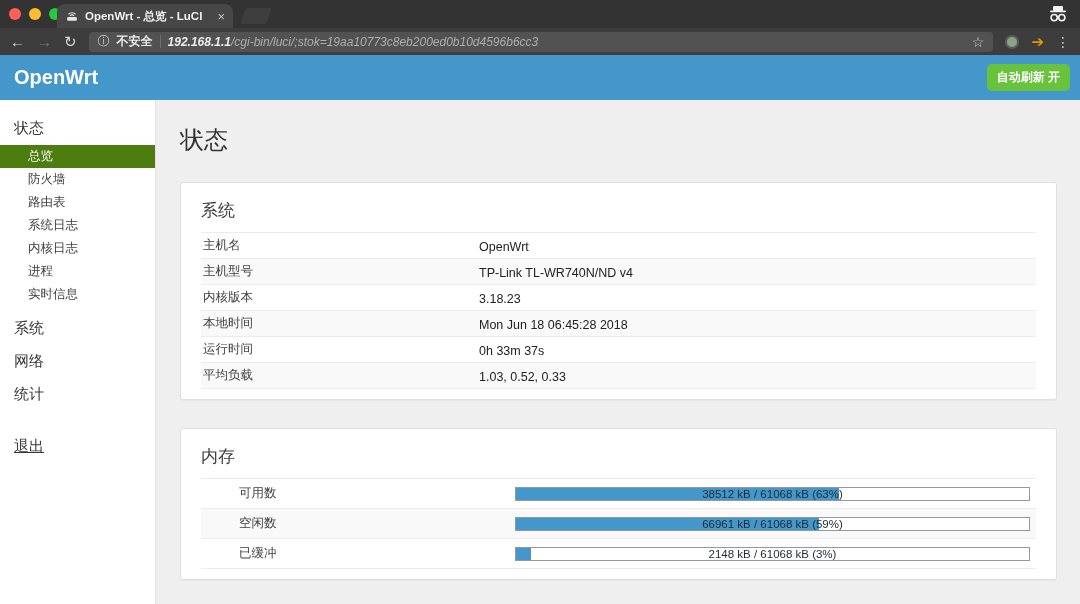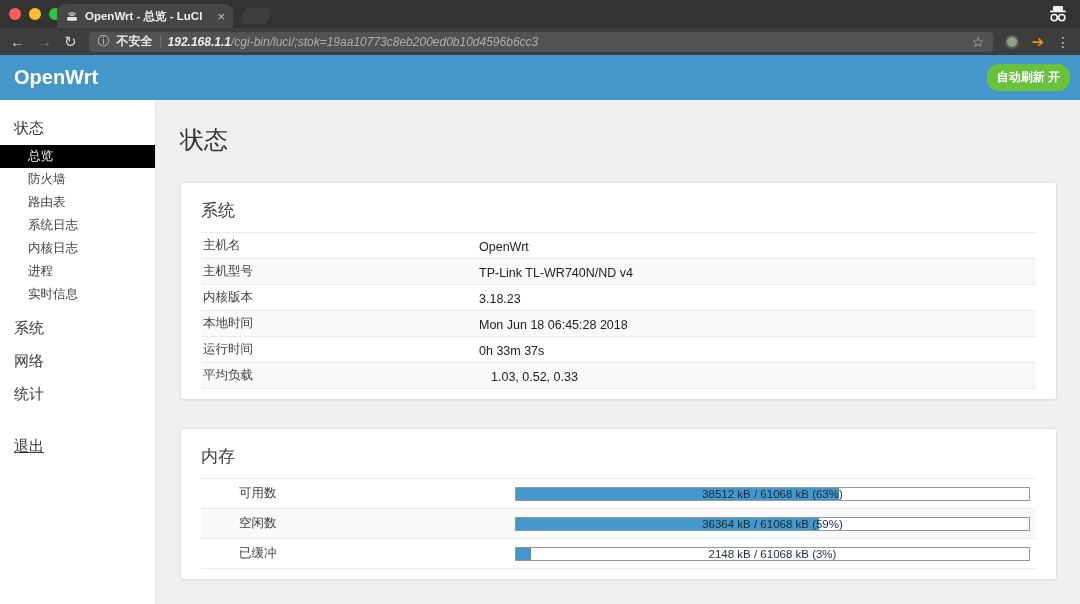--- a/index.html
+++ b/index.html
@@ -34,39 +34,39 @@
   .url .path { color:#aeaeae; }
   .star-icon { margin-left:auto; color:#d0d0d0; font-size:14px; }
   .ext-circle { width:14px; height:14px; border-radius:50%; background:#8ba384; border:2px solid #5c5c5c; }
   .arrow-ext { color:#e8940c; font-size:15px; font-weight:700; }
   .menu-dots { color:#cfcfcf; font-size:14px; letter-spacing:0; }
 
   
   .appheader { height:45px; background:#4397ca; display:flex; align-items:center; padding:0 10px 0 14px; }
   .brand { color:#ffffff; font-size:20px; font-weight:600; }
   .refresh-btn { margin-left:auto; background:#67c33c; color:#ffffff; font-size:12px; font-weight:700;
-                 border:none; border-radius:12px; padding:5px 10px; cursor:pointer; }
+                 border:none; border-radius:5px; padding:5px 10px; cursor:pointer; }
 
   
   .bodywrap { display:flex; height:504px; position:relative; overflow:hidden; }
   aside { width:156px; background:#ffffff; border-right:1px solid #e3e3e3; padding-top:12px; flex:0 0 auto; }
   .side-head { font-size:15px; font-weight:500; color:#383838; padding:7px 0 7px 14px; cursor:pointer; }
   .side-item { height:23px; line-height:23px; padding-left:28px; font-size:12.5px; color:#404040; cursor:pointer; }
-  .side-item.active { background:#000000; color:#ffffff; }
+  .side-item.active { background:#4d7c0f; color:#ffffff; }
   .side-gap { height:6px; }
   .logout { margin-top:26px; padding-left:14px; font-size:15px; color:#383838; text-decoration:underline; cursor:pointer; }
 
   main { flex:1; padding:24px 23px 0 24px; overflow:hidden; }
   .page-title { font-size:24px; font-weight:500; color:#333333; margin-bottom:26px; }
   .panel { background:#ffffff; border:1px solid #e0e0e0; border-radius:3px; box-shadow:0 1px 1px rgba(0,0,0,0.04);
            padding:12px 20px 10px; margin-bottom:28px; }
   .panel-title { font-size:17px; font-weight:500; color:#3c3c3c; padding:4px 0 10px; }
 
   .trow { display:flex; align-items:flex-end; border-top:1px solid #ececec; font-size:12.5px; }
-  .trow:last-child { border-bottom:1px solid #ececec;gap:12px; }
+  .trow:last-child { border-bottom:1px solid #ececec; }
   .trow:nth-child(even) { background:#f9f9f9; }
   .tlabel { width:278px; color:#404040; padding:4px 0 4px 2px; flex:0 0 auto; }
   .tvalue { flex:1; color:#222222; padding:4px 0; }
 
   .mrow { display:flex; align-items:center; border-top:1px solid #ececec; padding:6px 0; font-size:12.5px; }
   .mrow:last-child { border-bottom:1px solid #ececec; }
   .mrow:nth-child(even) { background:#f9f9f9; }
   .mlabel { width:278px; color:#404040; padding-left:2px; flex:0 0 auto;margin-left:36px; }
   .bar { position:relative; flex:1; height:14px; border:1px solid #979797; background:#ffffff; margin-right:6px; }
   .bar-fill { position:absolute; left:0; top:0; bottom:0; background:#4397ca; }
@@ -181,21 +181,21 @@
             <span class="mlabel">可用数</span>
             <span class="bar">
               <span class="bar-fill" style="width: 63%;"></span>
               <span class="bar-text">38512 kB / 61068 kB (63%)</span>
             </span>
           </div>
           <div class="mrow">
             <span class="mlabel">空闲数</span>
             <span class="bar">
               <span class="bar-fill" style="width: 59%;"></span>
-              <span class="bar-text">36364 kB / 61068 kB (59%)</span>
+              <span class="bar-text">66961 kB / 61068 kB (59%)</span>
             </span>
           </div>
           <div class="mrow">
             <span class="mlabel">已缓冲</span>
             <span class="bar">
               <span class="bar-fill" style="width: 3%;"></span>
               <span class="bar-text">2148 kB / 61068 kB (3%)</span>
             </span>
           </div>
         </div>

